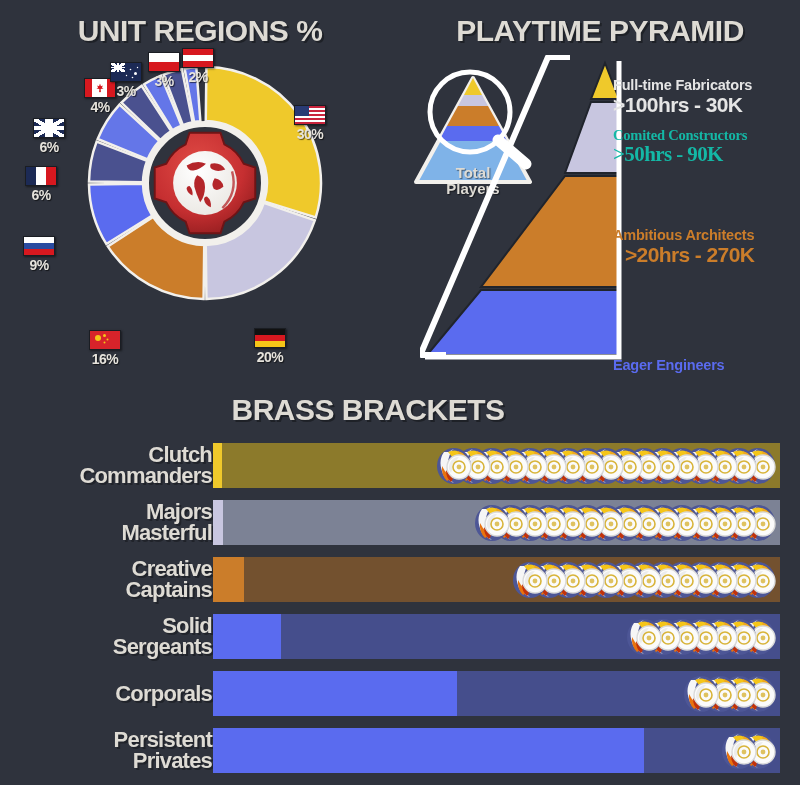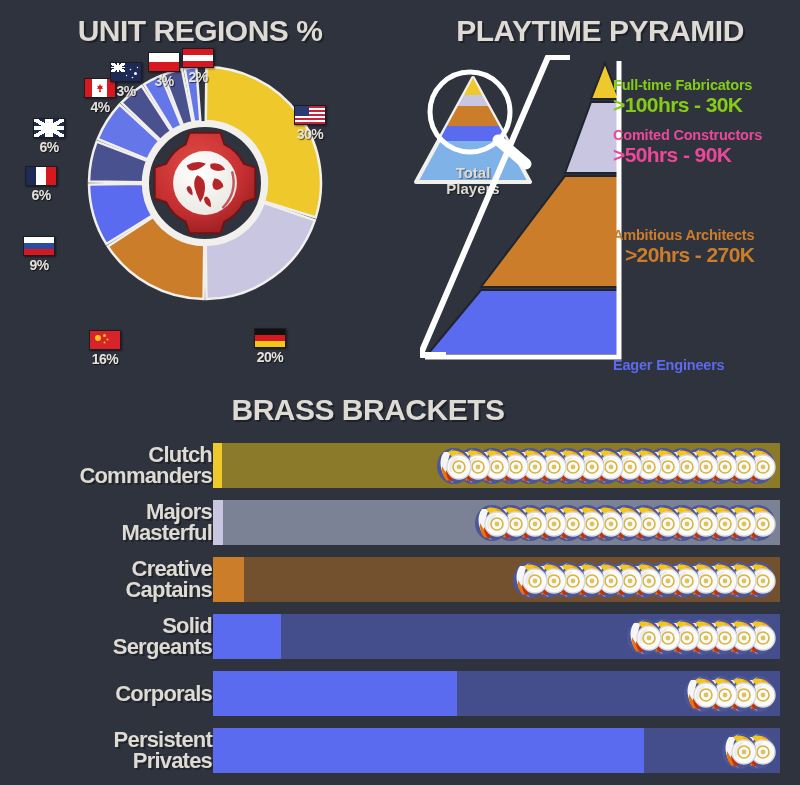--- a/index.html
+++ b/index.html
@@ -270,25 +270,25 @@
     <polygon points="185,8 199,44 171,44" fill="#EFC92B" stroke="#20242c" stroke-width="2"></polygon>
     <polygon points="171,47 199,47 199,118 145,118" fill="#C8C6E0" stroke="#20242c" stroke-width="2"></polygon>
     <polygon points="145,121 199,121 199,232 61,232" fill="#CB7D2A" stroke="#20242c" stroke-width="2"></polygon>
     <polygon points="61,235 199,235 199,300 7,300" fill="#5A6BEF" stroke="#20242c" stroke-width="2"></polygon>
 
     <path d="M199 6 L199 302 L5 302" fill="none" stroke="#ffffff" stroke-width="5"></path>
     <path d="M150 2 L128 2 L2 296 L2 300 L26 300" fill="none" stroke="#ffffff" stroke-width="6" stroke-linejoin="round"></path>
   </svg>
 
   <div id="pyr-legend">
-      <div class="leg" style="top: 78px; color: #84cc16;">
+      <div class="leg" style="top: 78px; color: #e5e5e5;">
         <div class="n">Full-time Fabricators</div>
         <div class="v">&gt;100hrs - 30K</div>
       </div>
-      <div class="leg" style="top: 128px; color: #ec4899;">
+      <div class="leg" style="top: 128px; color: #14b8a6; font-family: Liberation Serif, serif;">
         <div class="n">Comited Constructors</div>
         <div class="v">&gt;50hrs - 90K</div>
       </div>
       <div class="leg" style="top: 228px; color: rgb(203, 125, 42); text-align: right;">
         <div class="n">Ambitious Architects</div>
         <div class="v">&gt;20hrs - 270K</div>
       </div>
       <div class="leg" style="top: 318px; color: rgb(90, 107, 239); margin-top: 40px;">
         <div class="n">Eager Engineers</div>
       </div>

